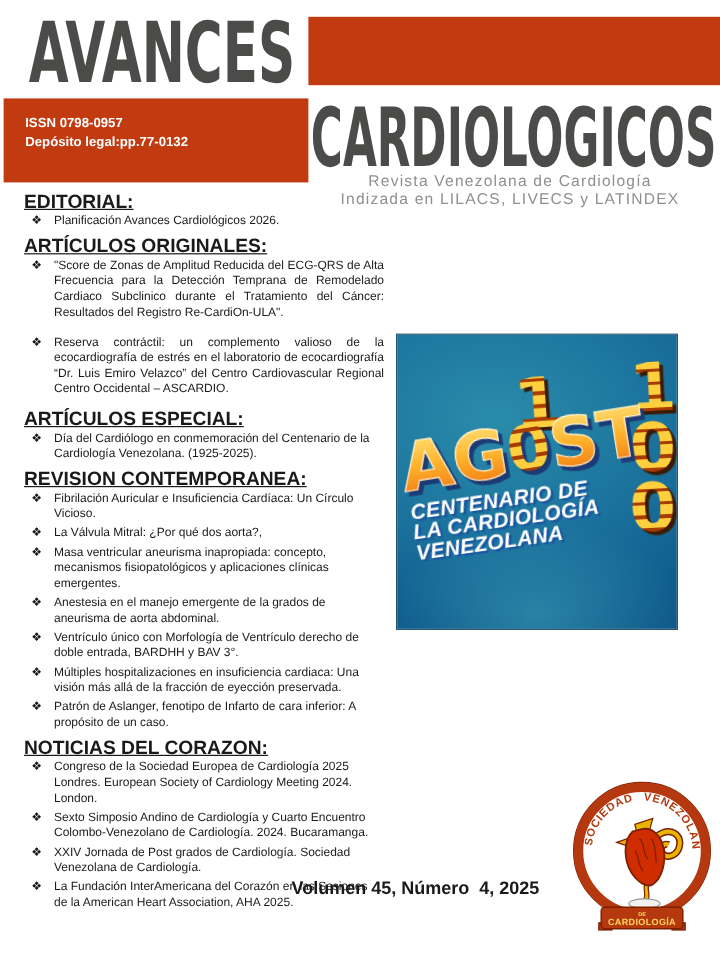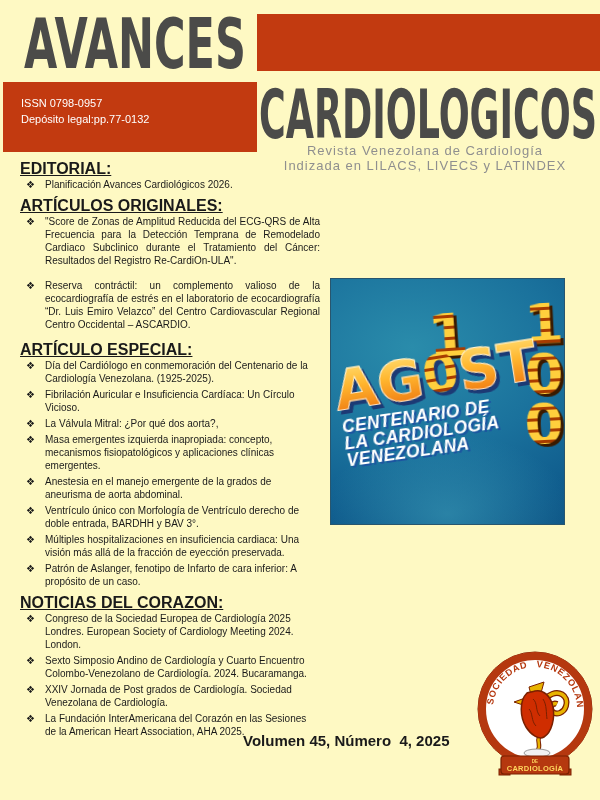--- a/index.html
+++ b/index.html
@@ -1,22 +1,22 @@
 <!DOCTYPE html>
 <html><head>
 <meta charset="utf-8">
 <style>
   html,body{margin:0;padding:0;background:#e8e8e8;}
-  .page{position:relative;width:600px;height:800px;background:#fef9c3;overflow:hidden;
+  .page{position:relative;width:600px;height:800px;background:#ffffff;overflow:hidden;
         font-family:"Liberation Sans",sans-serif;color:#1a1a1a;}
 
   
   .bar-top{position:absolute;left:257px;top:14px;width:343px;height:57px;background:#c23a10;}
   .issn-box{position:absolute;left:3px;top:82px;width:254px;height:70px;background:#c23a10;}
-  .issn-box .l{color:#fff;font-weight:normal;font-size:11px;line-height:16px;margin-left:18px;}
+  .issn-box .l{color:#fff;font-weight:bold;font-size:11px;line-height:16px;margin-left:18px;}
   .issn-box .l:first-child{margin-top:13px;}
   .title-svg{position:absolute;overflow:visible;}
   .title-svg text{font-family:"DejaVu Sans",sans-serif;font-weight:bold;fill:#4b4b49;}
   .tagline{position:absolute;left:260px;top:143px;width:330px;text-align:center;
            color:#8f8f8f;font-size:13px;line-height:15px;letter-spacing:1px;}
 
   
   .toc{position:absolute;left:20px;top:162px;width:300px;font-size:10px;line-height:13px;}
   .sec-title{font-weight:bold;text-decoration:underline;font-size:16px;margin:8px 0 3px 0;}
   .sec:first-child .sec-title{margin-top:0;}
@@ -97,39 +97,40 @@
         <span class="bullet">❖</span>
         <span class="itext">"Score de Zonas de Amplitud Reducida del ECG-QRS de Alta Frecuencia para la Detección Temprana de Remodelado Cardiaco Subclinico durante el Tratamiento del Cáncer: Resultados del Registro Re-CardiOn-ULA".</span>
       </div>
       <div class="item j">
         <span class="bullet">❖</span>
         <span class="itext">Reserva contráctil: un complemento valioso de la ecocardiografía de estrés en el laboratorio de ecocardiografía “Dr. Luis Emiro Velazco” del Centro Cardiovascular Regional Centro Occidental – ASCARDIO.</span>
       </div>
     </div>
 
     <div class="sec">
-      <div class="sec-title">ARTÍCULO ESPECIAL:</div>
+      <div class="sec-title">ARTÍCULOS ESPECIAL:</div>
       <div class="item">
         <span class="bullet">❖</span>
         <span class="itext">Día del Cardiólogo en conmemoración del Centenario de la Cardiología Venezolana.  (1925-2025).</span>
       </div>
     </div>
 
     <div class="sec">
+      <div class="sec-title">REVISION CONTEMPORANEA:</div>
       <div class="item">
         <span class="bullet">❖</span>
         <span class="itext">Fibrilación Auricular e Insuficiencia Cardíaca: Un Círculo Vicioso.</span>
       </div>
       <div class="item">
         <span class="bullet">❖</span>
         <span class="itext">La Válvula Mitral: ¿Por qué dos aorta?,</span>
       </div>
       <div class="item">
         <span class="bullet">❖</span>
-        <span class="itext">Masa emergentes izquierda inapropiada: concepto, mecanismos fisiopatológicos y aplicaciones clínicas emergentes.</span>
+        <span class="itext">Masa ventricular aneurisma inapropiada: concepto, mecanismos fisiopatológicos y aplicaciones clínicas emergentes.</span>
       </div>
       <div class="item">
         <span class="bullet">❖</span>
         <span class="itext">Anestesia en el manejo emergente de la grados de aneurisma de aorta abdominal.</span>
       </div>
     </div>
 
     <div class="sec">
       <div class="item">
         <span class="bullet">❖</span>

